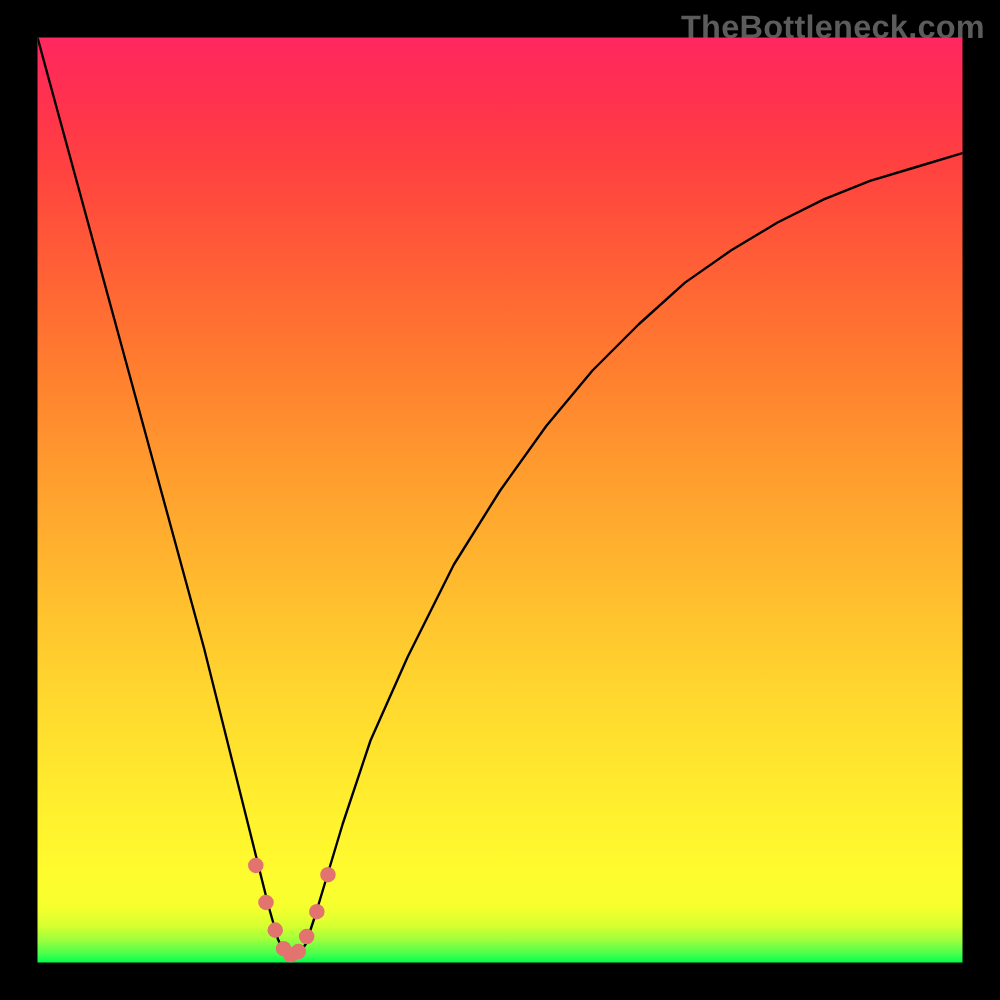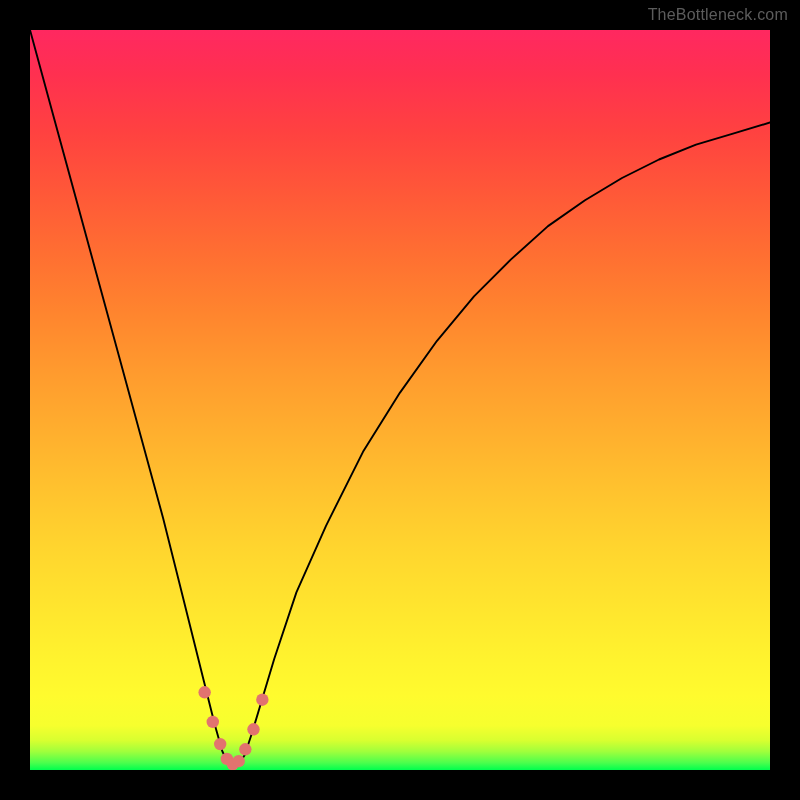--- a/index.html
+++ b/index.html
@@ -64,22 +64,22 @@
     stroke-linejoin: round;
   }
   .marker {
     fill: #e2736f;
     stroke: none;
   }
   .attribution {
     position: absolute;
     top: 6px;
     right: 12px;
-    font-size: 16px;
-    font-weight: 400;
+    font-size: 26px;
+    font-weight: 700;
     color: #5c5c5c;
     letter-spacing: 0.2px;
     user-select: none;
   }
 </style>
 </head>
 <body>
 
 <div class="stage">
   <div class="attribution">TheBottleneck.com</div>

